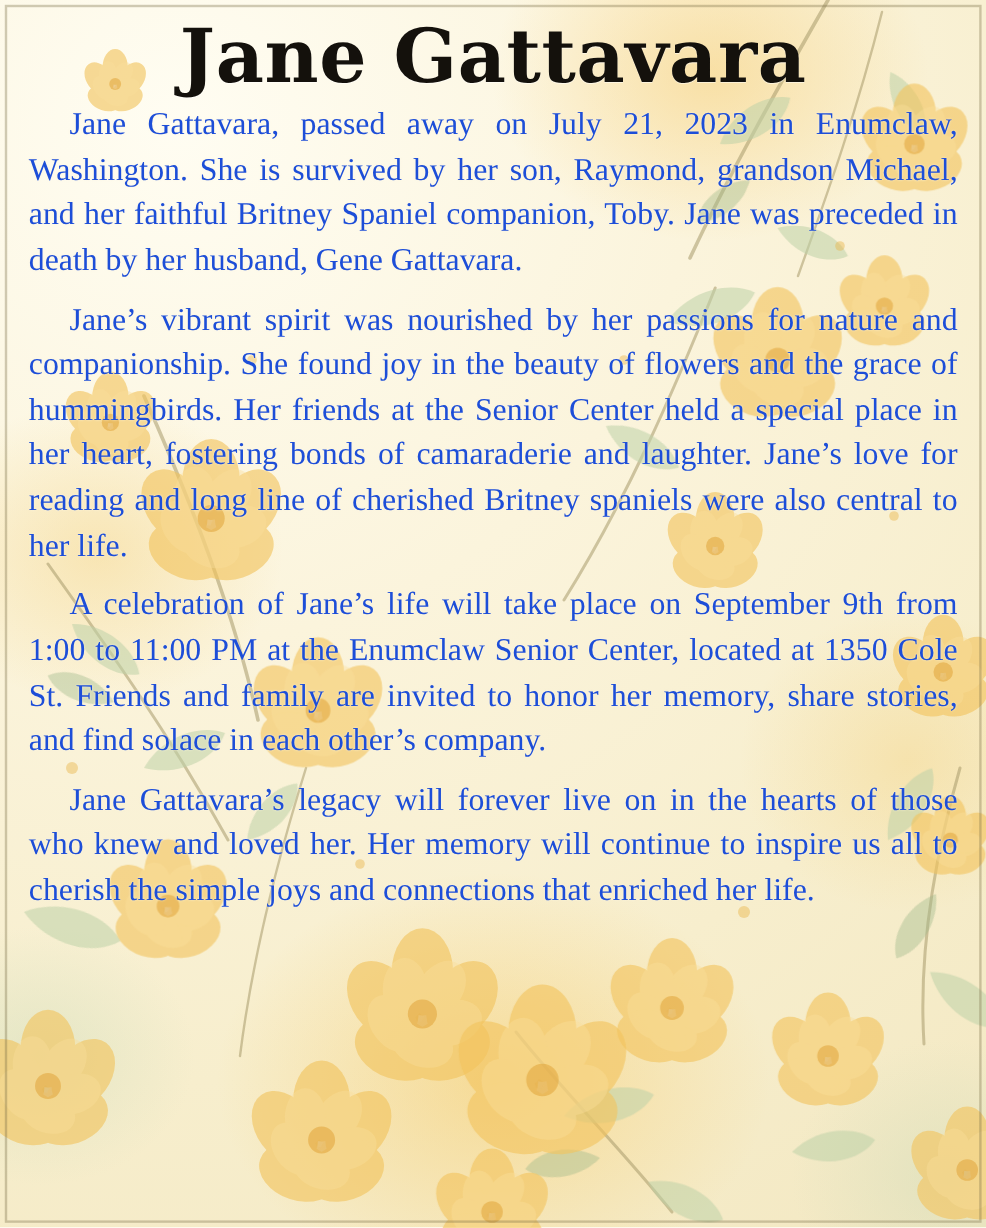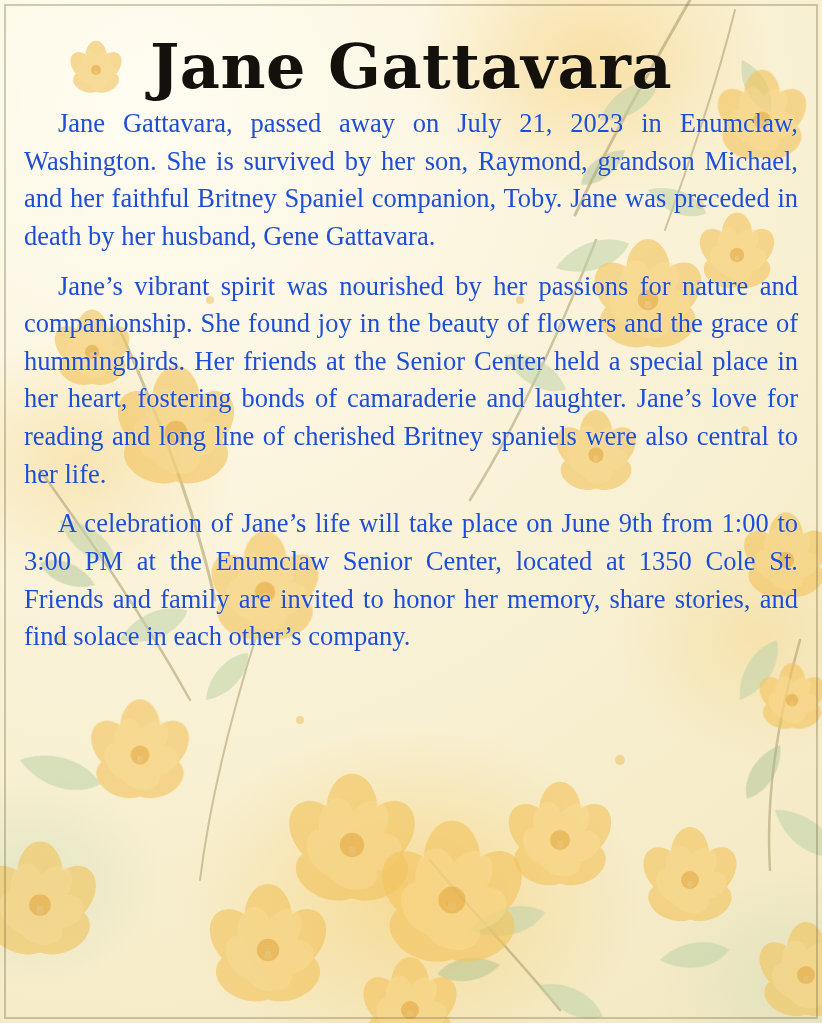--- a/index.html
+++ b/index.html
@@ -57,21 +57,21 @@
     box-sizing: border-box;
   }
   .obit-name {
     font-family: "DejaVu Serif", "Liberation Serif", serif;
     font-weight: bold;
     font-size: 62px;
     line-height: 1.05;
     text-align: center;
     color: #14110c;
     letter-spacing: 0.5px;
-    margin: 20px 0 6px 0;
+    margin: 0 0 6px 0;
     text-shadow: 0 1px 0 rgba(255,255,255,0.5);
   }
   .body-text p {
     font-family: "Liberation Serif", serif;
     font-size: 26.5px;
     line-height: 1.42;
     color: #1d4ed8;
     margin: 0 0 12px 0;
     text-align: justify;
     text-indent: 34px;
@@ -178,17 +178,18 @@
     </g>
   </svg>
 
   <div class="border-frame"></div>
 
   <div class="content">
     <h1 class="obit-name">Jane Gattavara</h1>
     <div class="body-text">
       <p>Jane Gattavara, passed away on July 21, 2023 in Enumclaw, Washington. She is survived by her son, Raymond, grandson Michael, and her faithful Britney Spaniel companion, Toby. Jane was preceded in death by her husband, Gene Gattavara.</p>
       <p>Jane’s vibrant spirit was nourished by her passions for nature and companionship. She found joy in the beauty of flowers and the grace of hummingbirds. Her friends at the Senior Center held a special place in her heart, fostering bonds of camaraderie and laughter. Jane’s love for reading and long line of cherished Britney spaniels were also central to her life.</p>
-      <p>A celebration of Jane’s life will take place on June 9th from 1:00 to 3:00 PM at the Enumclaw Senior Center, located at 1350 Cole St. Friends and family are invited to honor her memory, share stories, and find solace in each other’s company.</p>
+      <p>A celebration of Jane’s life will take place on September 9th from 1:00 to 11:00 PM at the Enumclaw Senior Center, located at 1350 Cole St. Friends and family are invited to honor her memory, share stories, and find solace in each other’s company.</p>
+      <p>Jane Gattavara’s legacy will forever live on in the hearts of those who knew and loved her. Her memory will continue to inspire us all to cherish the simple joys and connections that enriched her life.</p>
     </div>
   </div>
 
 </div>
 
 </body></html>

